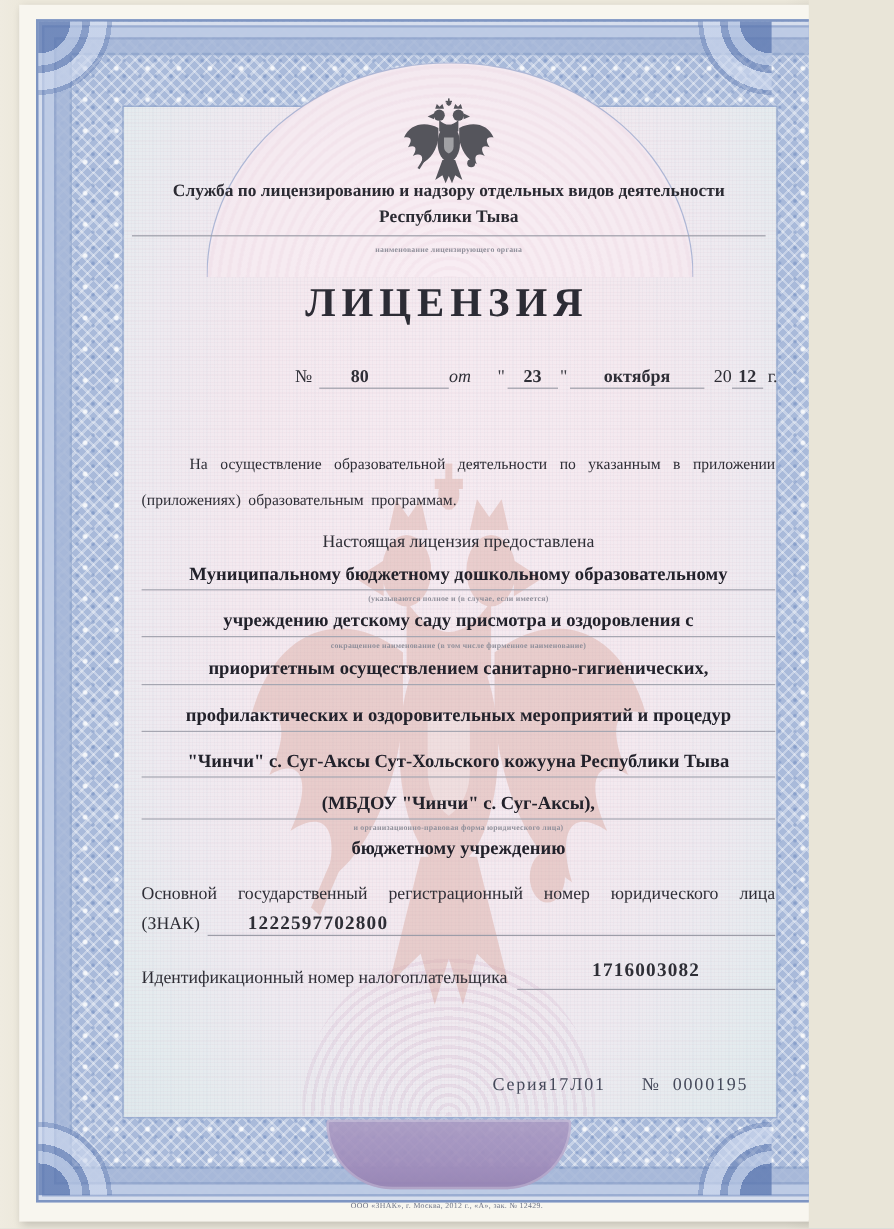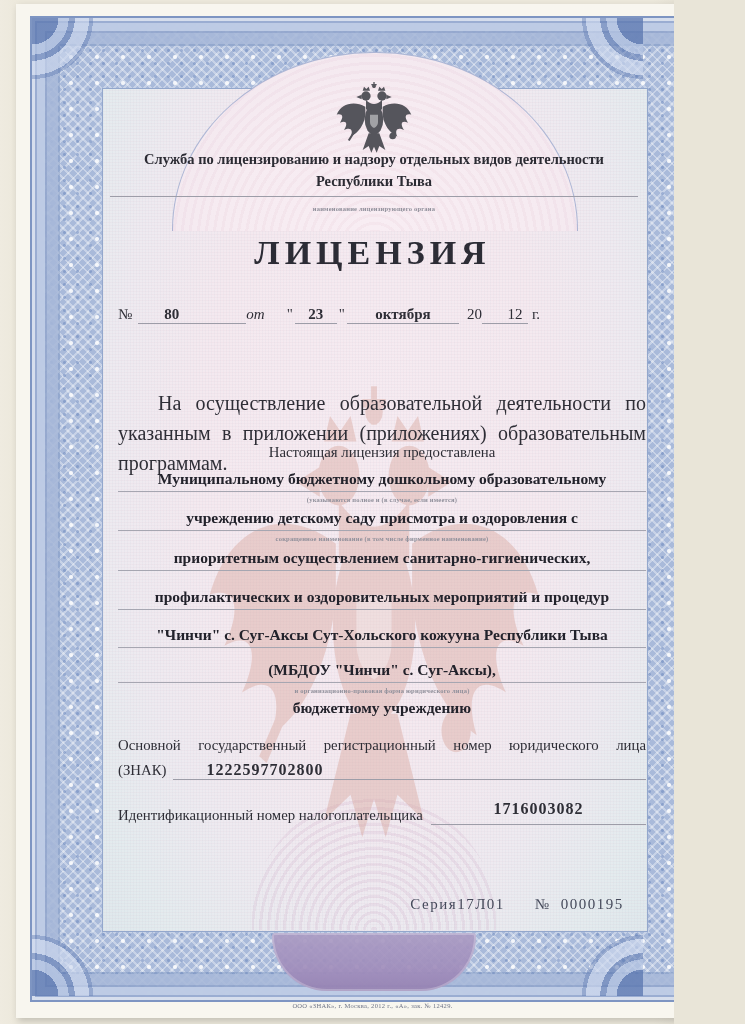--- a/index.html
+++ b/index.html
@@ -69,33 +69,33 @@
     opacity:.92; box-shadow:inset 0 0 0 2px rgba(255,255,255,.25);
   }
   .emblem-small{position:absolute; left:334px; top:74px; width:80px; height:88px; color:#55555c; z-index:6;}
   .watermark{position:absolute; left:198px; top:382px; width:352px; height:468px; color:#d8a69c; opacity:.42; z-index:3;}
   .txt{position:absolute; z-index:6;}
   .issuer{left:110px; top:148px; width:528px; text-align:center; font-weight:bold; font-size:14.5px; line-height:22px; color:#2b2b33;}
   .issuer-rule{margin-top:4px; border-top:1px solid #9d9da8; height:0;}
   .cap{font-size:6.5px; color:#8f8f9a; letter-spacing:.2px;}
   .issuer .cap{display:block; margin-top:1px;}
   .title{left:0; top:234px; width:745px; text-align:center; font-size:34px; font-weight:bold; letter-spacing:5px; color:#2c2c35;}
-  .numrow{left:118px; top:306px; width:530px; display:flex; justify-content:flex-start; align-items:baseline; font-size:15px;}
+  .numrow{left:118px; top:306px; width:530px; display:flex; justify-content:flex-end; align-items:baseline; font-size:15px;}
   .u{border-bottom:1px solid #9d9da8;}
   .numrow .no-label{margin-right:6px;}
   .numrow .no-val{display:inline-block; width:108px; padding-left:26px; font-weight:bold; box-sizing:border-box;}
   .dgroup span{display:inline-block;}
   .dgroup .day{width:42px; text-align:center; font-weight:bold;}
   .dgroup .month{width:112px; text-align:center; font-weight:bold;}
-  .dgroup .yr{width:26px; text-align:center; font-weight:normal;padding-left:20px;}
+  .dgroup .yr{width:26px; text-align:center; font-weight:bold;}
   .dgroup .q{margin:0 2px; color:#3a3a42;}
   .dgroup .pre{margin-right:20px;font-style:italic;}
   .dgroup .cent{margin-left:8px;}
   .dgroup .suf{margin-left:4px;}
-  .grantpar{left:118px; top:372px; width:528px; font-size:20px; line-height:30px; text-align:justify; text-indent:40px; word-spacing:3px;margin-top:16px;}
+  .grantpar{left:118px; top:372px; width:528px; font-size:13px; line-height:30px; text-align:justify; text-indent:40px; word-spacing:3px;}
   .granted{left:118px; top:444px; width:528px; font-size:14.8px;text-align:center;}
   .lic{left:118px; width:528px; text-align:center; font-weight:bold; font-size:15.5px; color:#22222b; padding-bottom:3px;}
   .lic.u{border-bottom:1px solid #a6a6b1;}
   .lic .cap{position:absolute; left:0; right:0; top:26px; text-align:center;}
   .r1{top:470px;} .r2{top:509px;} .r3{top:549px;} .r4{top:588px;} .r5{top:626px;} .r6{top:661px;} .r7{top:699px;}
   .ogrn-label{left:118px; top:737px; width:528px; font-size:14.8px; text-align:justify; text-align-last:justify;}
   .ogrn-row{left:118px; top:761px; width:528px; display:flex; align-items:baseline; font-size:14.8px;}
   .ogrn-row .fill{flex:1; margin-left:6px; border-bottom:1px solid #9d9da8; padding-left:34px; font-weight:bold; font-size:16px; letter-spacing:1px;}
   .inn-row{left:118px; top:806px; width:528px; display:flex; align-items:center; font-size:14.8px;}
   .inn-row .label{white-space:nowrap;}

